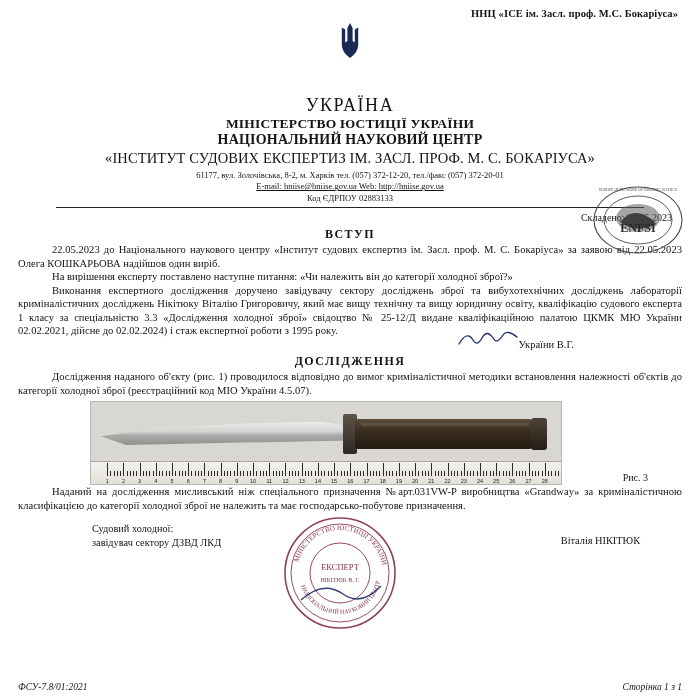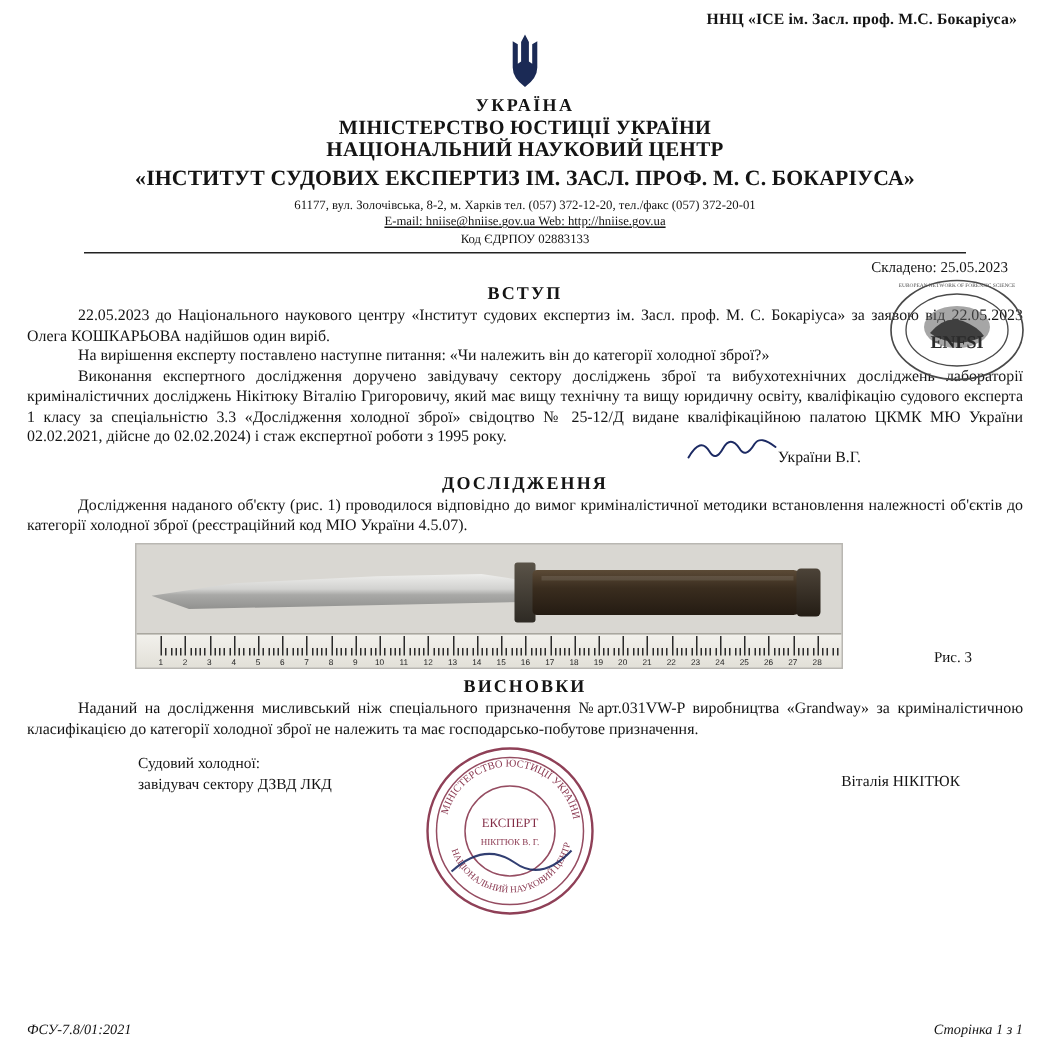--- a/index.html
+++ b/index.html
@@ -38,37 +38,38 @@
   .emblem {
     display: inline-block;
     width: 30px;
     height: 40px;
   }
   .org-block {
     text-align: center;
     line-height: 1.18;
   }
   .org-ukr {
-    font-size: 12px;
-    font-weight: bold;
+    font-size: 18px;
+    font-weight: normal;
     letter-spacing: 1.6px;
+    margin-top: 32px;
   }
   .org-l1 {
     font-size: 13.5px;
     font-weight: bold;
     letter-spacing: 0.2px;
   }
   .org-l2 {
     font-size: 14px;
     font-weight: bold;
     letter-spacing: 0.2px;
   }
   .org-l3 {
     font-size: 14.5px;
-    font-weight: bold;
+    font-weight: normal;
     letter-spacing: 0.1px;
     margin-top: 1px;
   }
   .addr {
     text-align: center;
     font-size: 8.5px;
     line-height: 1.35;
     margin-top: 3px;
   }
   .addr .u {
@@ -533,21 +534,20 @@
           <div class="num" style="left: 453.793px;">28</div>
           <div class="tick" style="left: 457.034px; height: 5px;"></div>
           <div class="tick" style="left: 460.276px; height: 5px;"></div>
           <div class="tick" style="left: 463.517px; height: 5px;"></div>
           <div class="tick" style="left: 466.759px; height: 5px;"></div>
         </div>
     </div>
     <div class="fig-caption">Рис. 3</div>
   </div>
 
-  <div class="section-heading">ВИСНОВКИ</div>
   <p class="para">Наданий на дослідження мисливський ніж спеціального призначення №арт.031VW-P виробництва «Grandway» за криміналістичною класифікацією до категорії холодної зброї не належить та має господарсько-побутове призначення.</p>
 
   <div class="foot-sign">
     <div class="left">
       <div>Судовий холодної:</div>
       <div>завідувач сектору ДЗВД ЛКД</div>
     </div>
     <div class="round-stamp">
       <svg viewBox="0 0 118 118" width="118" height="118" aria-hidden="true">
         <circle cx="59" cy="59" r="55" fill="none" stroke="#7b1f3a" stroke-width="1.6" opacity="0.85"></circle>

